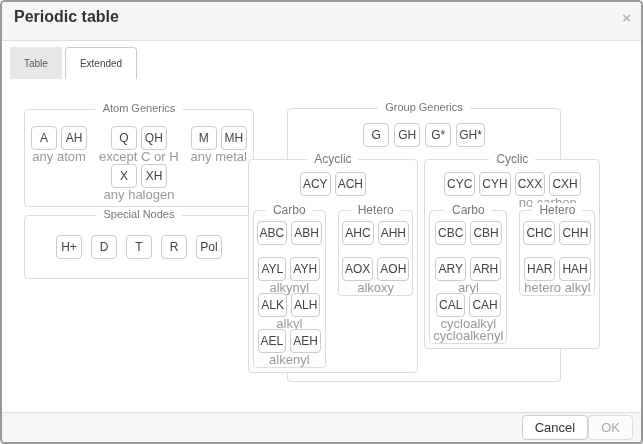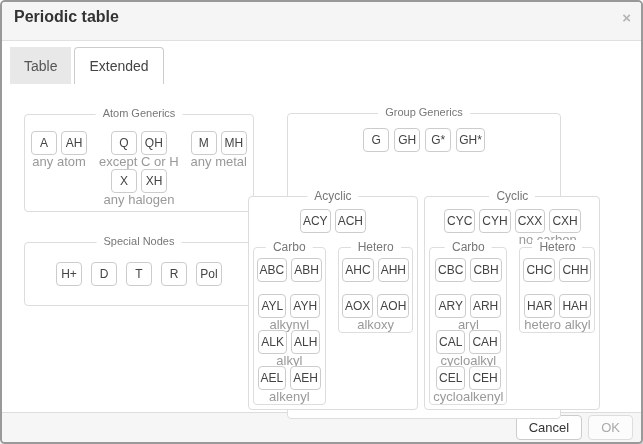--- a/index.html
+++ b/index.html
@@ -18,66 +18,66 @@
     flex:0 0 30px; background:var(--titlebar-bg, #f5f5f5);
     border-bottom:1px solid var(--divider, #e0e0e0);
     display:flex; align-items:center; padding:0 10px 8px 12px;
     border-radius:3px 3px 0 0;
   }
   .title { font-size:16px; font-weight:bold; color:var(--title-text, #333); }
   .close { margin-left:auto; color:#b5b5b5; font-size:15px; font-weight:bold; line-height:1; cursor:pointer; }
 
   
   .tabs { flex:0 0 36px; box-sizing:border-box; display:flex; align-items:stretch; padding:6px 0 0 8px; gap:3px; }
-  .tab { display:flex; align-items:center; padding:10px 14px; font-size:14px; color:#555; cursor:pointer; box-sizing:border-box; }
+  .tab { display:flex; align-items:center; padding:10px 14px; font-size:10px; color:#555; cursor:pointer; box-sizing:border-box; }
   .tab.inactive { background:var(--tab-inactive-bg, #e8e8e8); }
   .tab.active { background:#fff; border:1px solid var(--control-border, #ccc); border-bottom:none; border-radius:4px 4px 0 0; color:#444; }
 
   
   .content { flex:1 1 auto; position:relative; background:#fff; }
 
   .fieldset { position:relative; border:1px solid var(--fieldset-border, #ddd); border-radius:4px; box-sizing:border-box; background:#fff; }
   .legend {
     position:absolute; top:-9px; left:50%; transform:translateX(-50%);
     background:#fff; padding:0 7px; font-size:11px; color:var(--legend-text, #777); white-space:nowrap; line-height:15px;
   }
   .subsection > .legend, .column > .legend { font-size:12px; top:-8px; line-height:14px; }
 
   .atom-generics { position:absolute; left:22px; top:30px; width:230px; padding:16px 8px 6px; }
-  .special-nodes { position:absolute; left:22px; top:158px; width:230px; padding:19px 8px 19px; }
+  .special-nodes { position:absolute; left:22px; top:136px; width:230px; padding:19px 8px 19px; }
   .group-generics { position:absolute; left:285px; top:29px; width:274px; padding:14px 6px 8px; }
 
   .ag-row { display:flex; justify-content:center; align-items:flex-start; gap:12px; }
   .ag-row + .ag-row { margin-top:2px; }
 
   .sn-row { display:flex; justify-content:center; gap:9px; }
 
   .gg-top { display:flex; justify-content:center; gap:5px; }
   .gg-subs { display:flex; justify-content:center; align-items:flex-start; gap:6px; margin-top:12px; }
-  .subsection { flex:1 1 0; padding:12px 4px 4px;margin-top:32px; }
+  .subsection { flex:1 1 0; padding:12px 4px 4px; }
   .sub-top { display:flex; justify-content:center; align-items:center; gap:4px; }
   .sub-cols { display:flex; justify-content:center; align-items:flex-start; gap:12px; margin-top:2px; }
   .column { padding:10px 3px 2px; flex:0 0 auto; }
 
   .pair-group { display:flex; flex-direction:column; align-items:center; }
   .pair { display:flex; gap:4px; }
   .pair-label { font-size:13px; color:var(--caption-text, #999); margin-top:1px; min-height:11px; line-height:11px; white-space:nowrap; }
 
   .gbtn {
     appearance:none; -webkit-appearance:none;
     background:#fff; border:1px solid var(--control-border, #ccc); border-radius:4px;
     color:var(--button-text, #444); font-family:inherit; font-size:12px; line-height:12px;
     padding:5px 2px; min-width:26px; text-align:center; cursor:pointer; box-sizing:border-box;
   }
 
   
   .footer {
     flex:0 0 29px; background:var(--footer-bg, #f6f6f6);
     border-top:1px solid var(--fieldset-border, #ddd);
-    display:flex; justify-content:flex-end; align-items:center; gap:6px; padding:0 8px;
+    display:flex; justify-content:flex-end; align-items:center; padding:0 8px;
     border-radius:0 0 3px 3px;
   }
   .fbtn {
     appearance:none; -webkit-appearance:none;
     font-size:13px; line-height:13px; padding:5px 12px;
     border:1px solid var(--control-border, #ccc); border-radius:4px;
     background:#fff; color:#333; font-family:inherit; cursor:pointer;
   }
   .fbtn.disabled { color:var(--disabled-text, #aaa); border-color:#ddd; background:#fcfcfc; cursor:default;text-align:right; }
 </style>
@@ -253,24 +253,20 @@
                   <div class="pair-label">aryl</div>
                 </div>
                 <div class="pair-group">
                   <div class="pair">
                     <button class="gbtn">CAL</button>
                     <button class="gbtn">CAH</button>
                   </div>
                   <div class="pair-label">cycloalkyl</div>
                 </div>
                 <div class="pair-group">
-                  <div class="pair">
-                    <button class="gbtn">CEL</button>
-                    <button class="gbtn">CEH</button>
-                  </div>
                   <div class="pair-label">cycloalkenyl</div>
                 </div>
               </div>
               <div class="fieldset column">
                 <div class="legend">Hetero</div>
                 <div class="pair-group">
                   <div class="pair">
                     <button class="gbtn">CHC</button>
                     <button class="gbtn">CHH</button>
                   </div>

